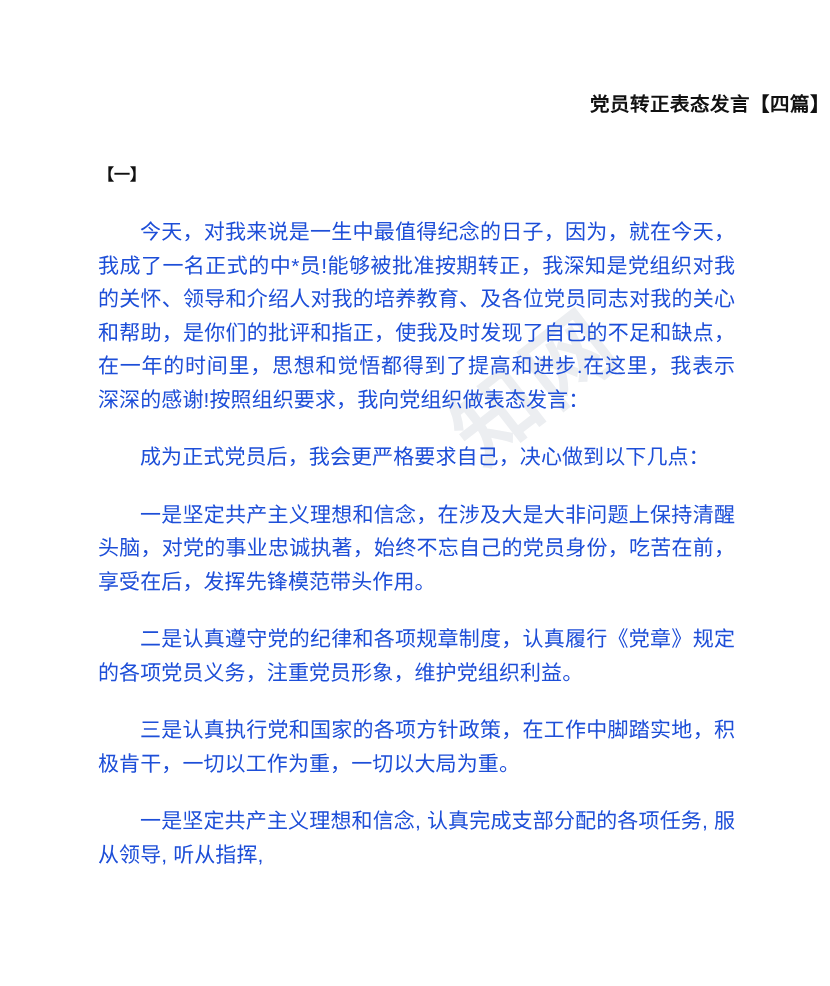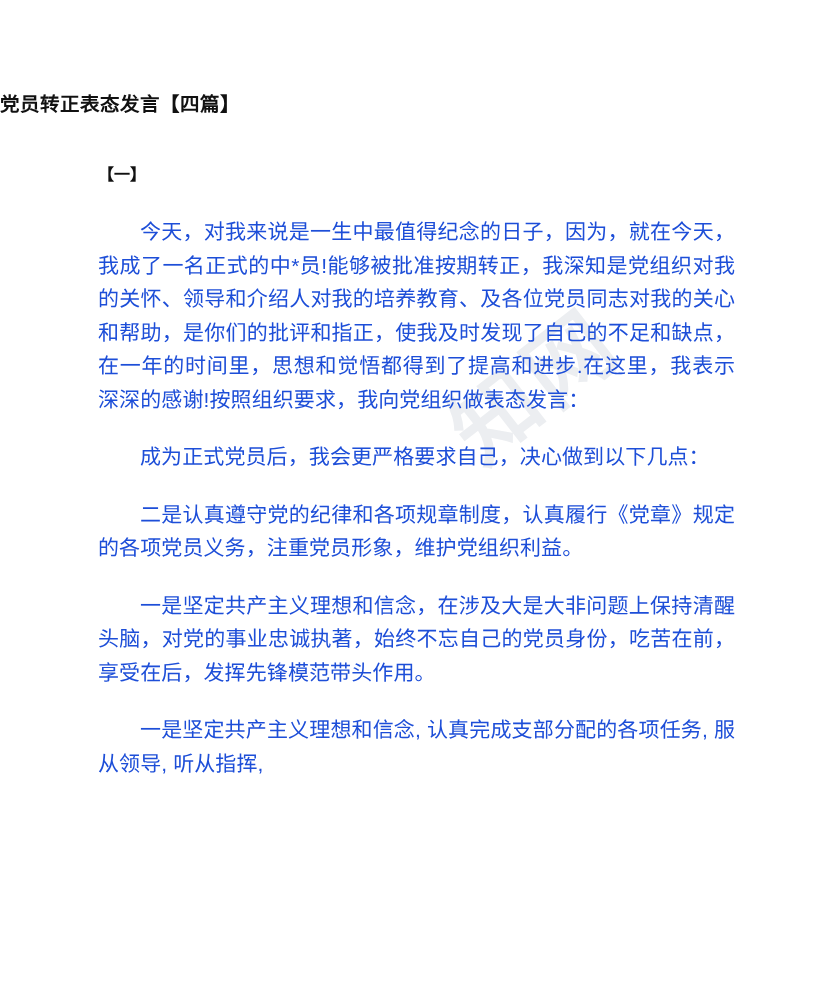--- a/index.html
+++ b/index.html
@@ -39,21 +39,21 @@
     user-select: none;
   }
 
   .content {
     position: relative;
     z-index: 1;
     padding: 0;
   }
 
   .doc-title {
-    text-align: left;
+    text-align: right;
     font-size: 19.5px;
     font-weight: 700;
     letter-spacing: 0.5px;
     color: #111111;
     margin: 0;
     padding-top: 92px;
     line-height: 1.3;
   }
 
   .section-marker {
@@ -96,19 +96,20 @@
 
   <div class="content">
 
     <h1 class="doc-title">党员转正表态发言【四篇】</h1>
 
     <div class="section-marker">【一】</div>
 
     <div class="body-block">
       <p class="para first-para">今天，对我来说是一生中最值得纪念的日子，因为，就在今天，我成了一名正式的中*员!能够被批准按期转正，我深知是党组织对我的关怀、领导和介绍人对我的培养教育、及各位党员同志对我的关心和帮助，是你们的批评和指正，使我及时发现了自己的不足和缺点，在一年的时间里，思想和觉悟都得到了提高和进步.在这里，我表示深深的感谢!按照组织要求，我向党组织做表态发言：</p>
       <p class="para">成为正式党员后，我会更严格要求自己，决心做到以下几点：</p>
+      <p class="para">一是坚定共产主义理想和信念，在涉及大是大非问题上保持清醒头脑，对党的事业忠诚执著，始终不忘自己的党员身份，吃苦在前，享受在后，发挥先锋模范带头作用。</p>
       <p class="para">二是认真遵守党的纪律和各项规章制度，认真履行《党章》规定的各项党员义务，注重党员形象，维护党组织利益。</p>
-      <p class="para">一是坚定共产主义理想和信念，在涉及大是大非问题上保持清醒头脑，对党的事业忠诚执著，始终不忘自己的党员身份，吃苦在前，享受在后，发挥先锋模范带头作用。</p>
+      <p class="para">三是认真执行党和国家的各项方针政策，在工作中脚踏实地，积极肯干，一切以工作为重，一切以大局为重。</p>
       <p class="para">一是坚定共产主义理想和信念, 认真完成支部分配的各项任务, 服从领导, 听从指挥,</p>
     </div>
 
   </div>
 </div>
 
 </body></html>

